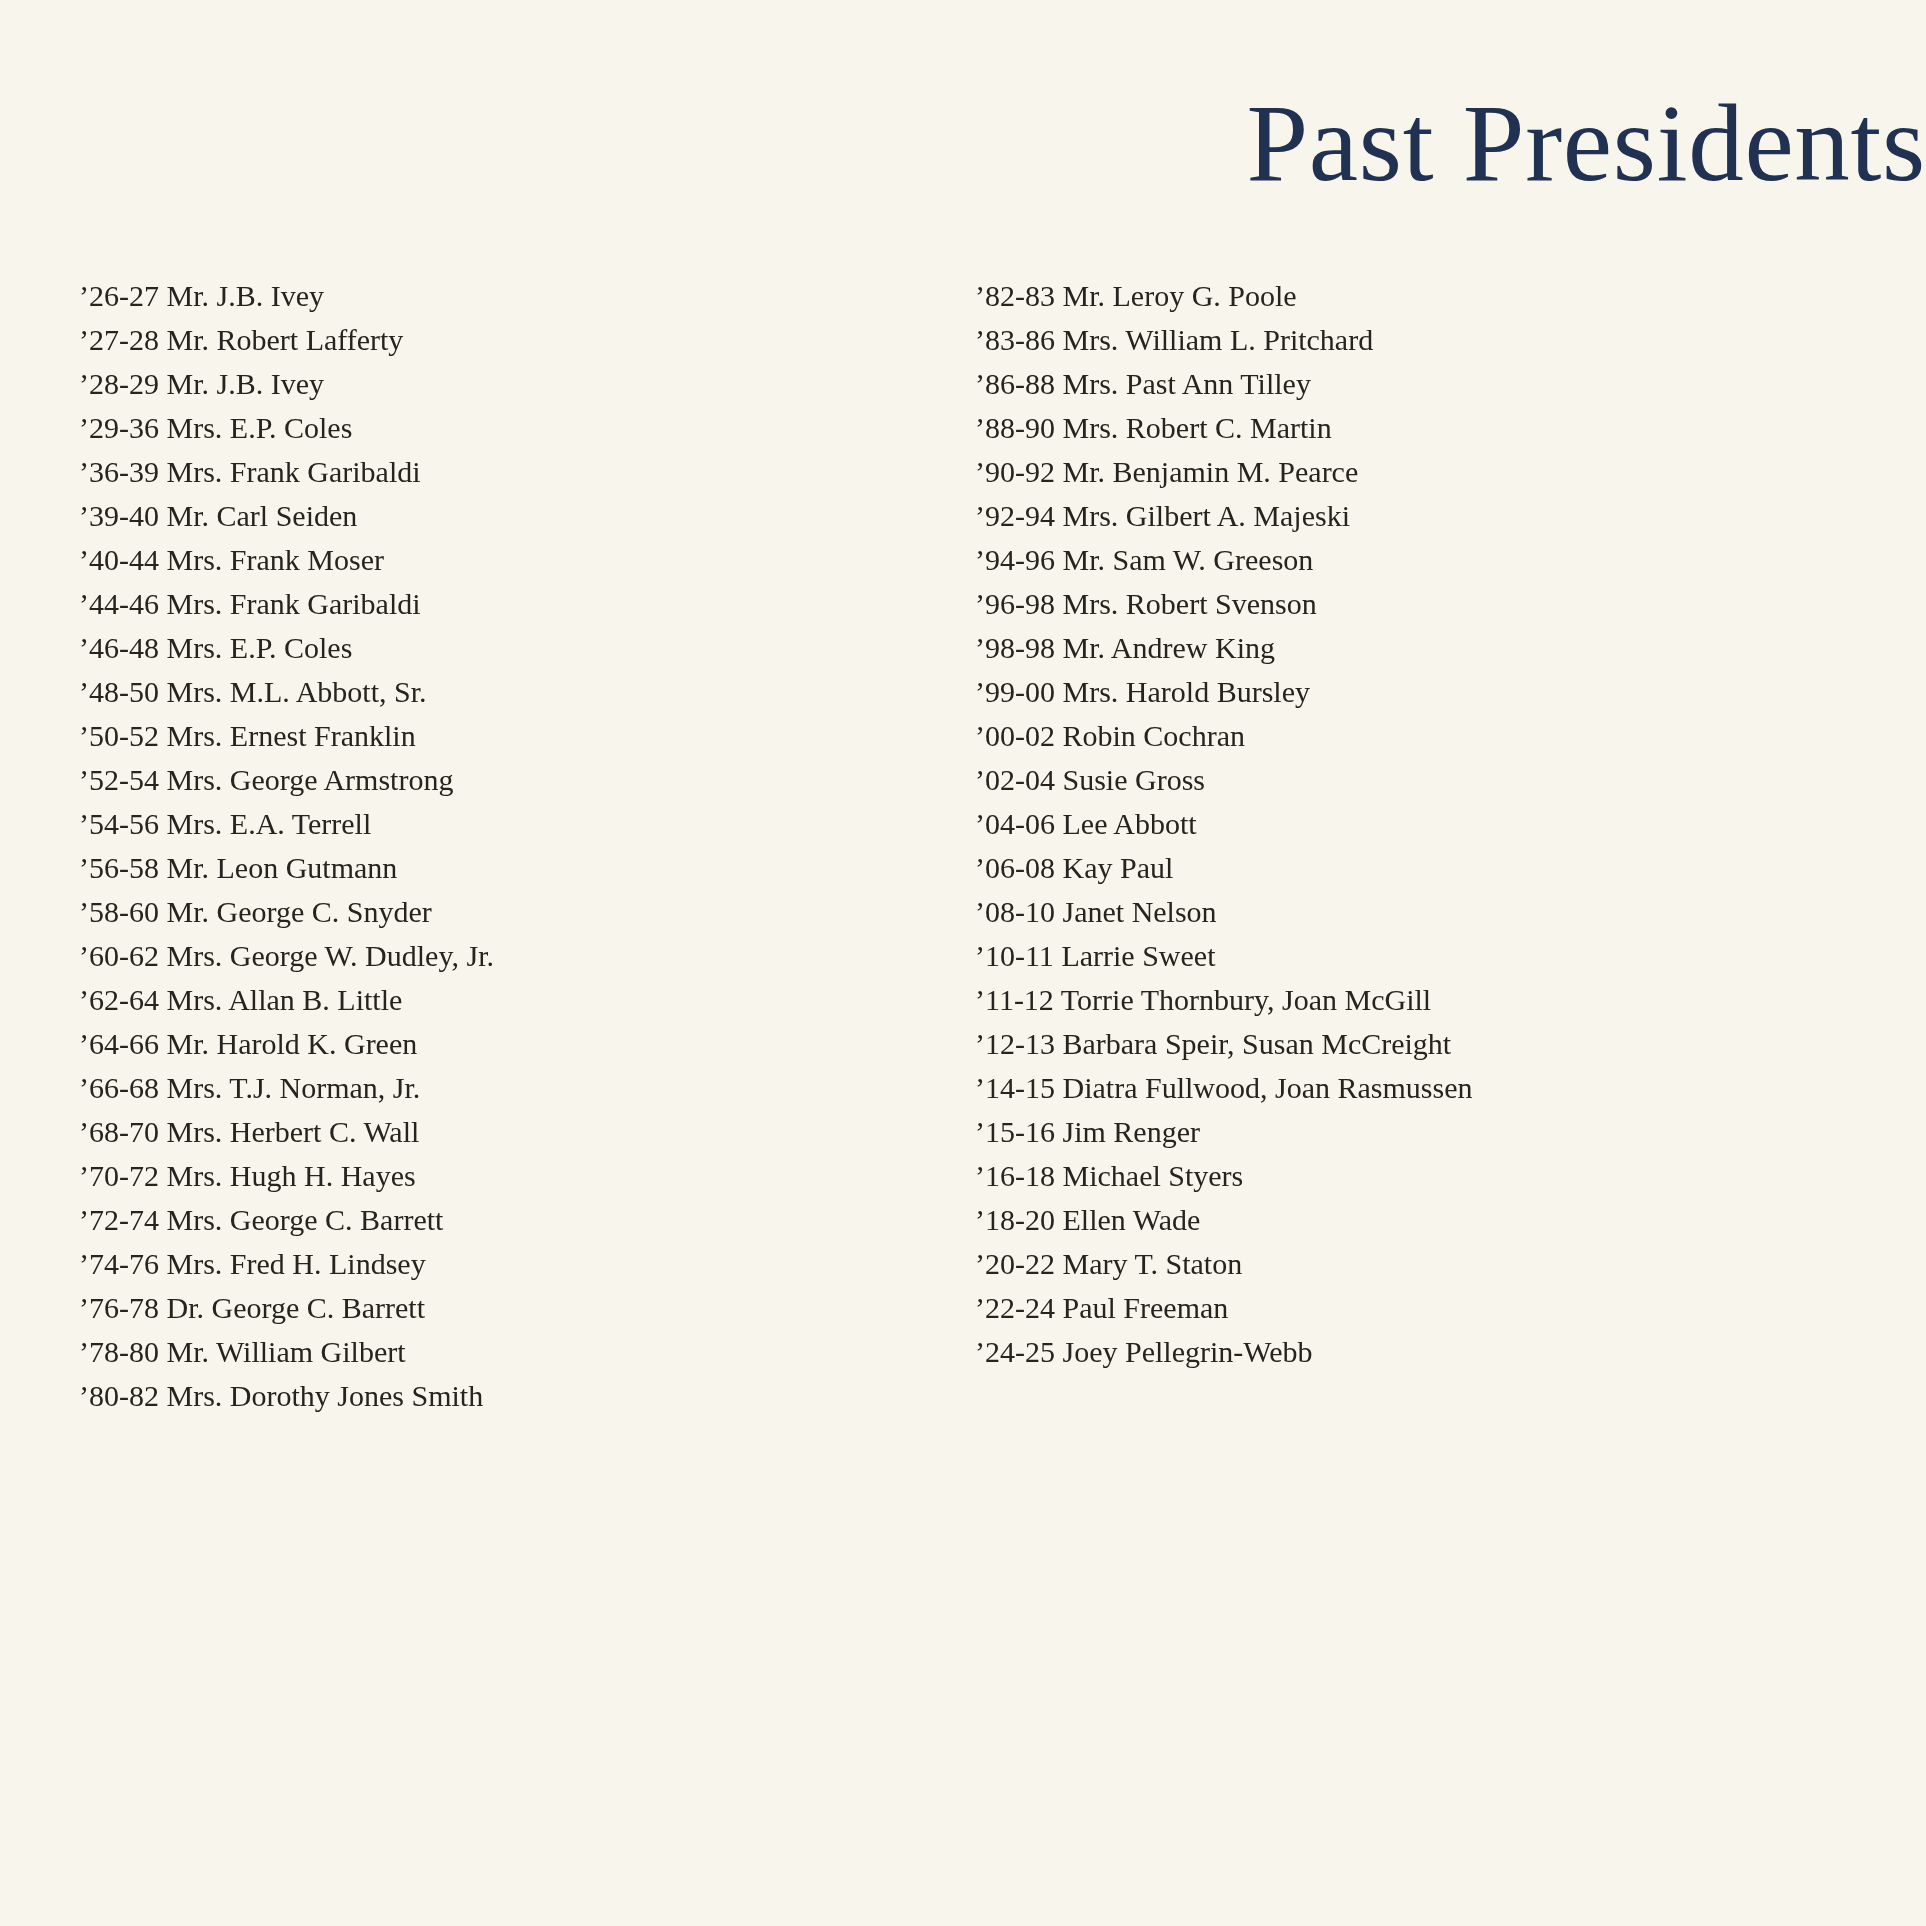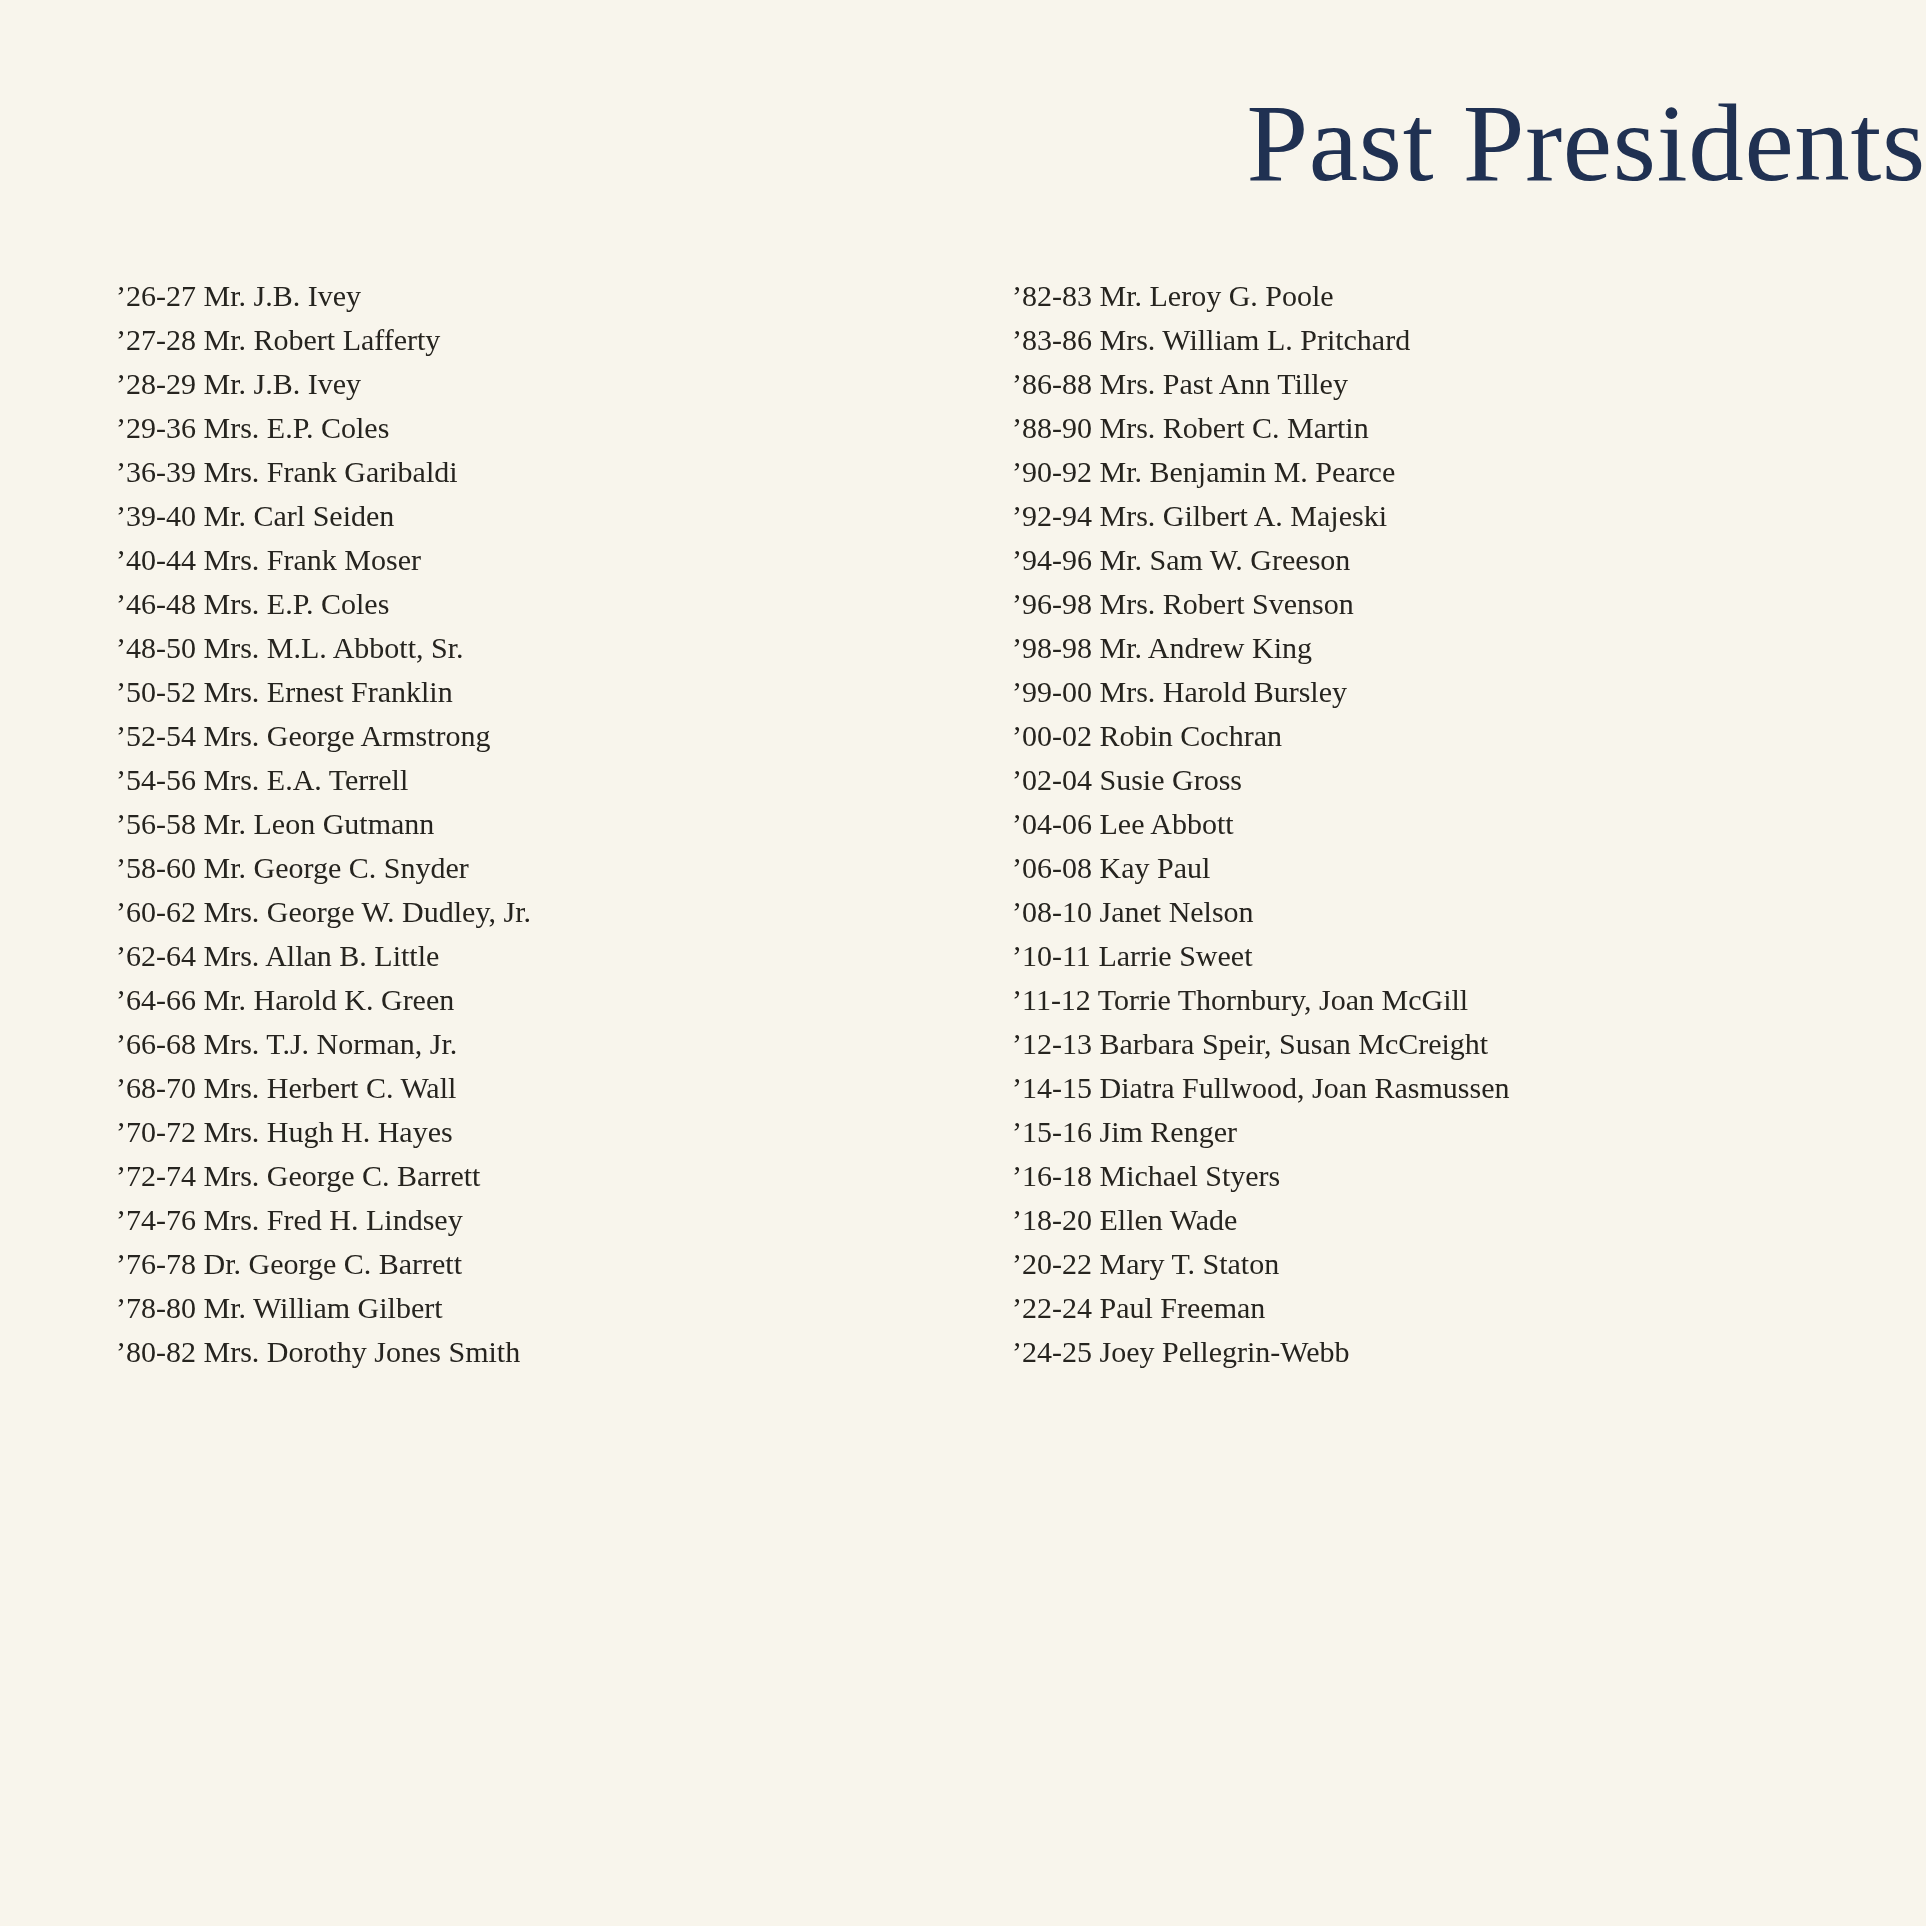--- a/index.html
+++ b/index.html
@@ -18,21 +18,21 @@
     text-align: right;
     font-size: 111px;
     line-height: 1.2;
     font-weight: 400;
     color: #203152;
     letter-spacing: 0.7px;
   }
   .columns {
     display: flex;
     margin-top: 65px;
-    padding-left: 116px;
+    padding-left: 79px;
     box-sizing: border-box;
     width: 1926px;
   }
   .column {
     list-style: none;
     margin: 0;
     padding: 0;
     font-size: 30px;
     line-height: 44px;
     color: #26241f;
@@ -55,20 +55,21 @@
 
 <div class="columns">
   <ul class="column column-left">
       <li><span>’26-27</span> <span>Mr. J.B. Ivey</span></li>
       <li><span>’27-28</span> <span>Mr. Robert Lafferty</span></li>
       <li><span>’28-29</span> <span>Mr. J.B. Ivey</span></li>
       <li><span>’29-36</span> <span>Mrs. E.P. Coles</span></li>
       <li><span>’36-39</span> <span>Mrs. Frank Garibaldi</span></li>
       <li><span>’39-40</span> <span>Mr. Carl Seiden</span></li>
       <li><span>’40-44</span> <span>Mrs. Frank Moser</span></li>
+      <li><span>’44-46</span> <span>Mrs. Frank Garibaldi</span></li>
       <li><span>’46-48</span> <span>Mrs. E.P. Coles</span></li>
       <li><span>’48-50</span> <span>Mrs. M.L. Abbott, Sr.</span></li>
       <li><span>’50-52</span> <span>Mrs. Ernest Franklin</span></li>
       <li><span>’52-54</span> <span>Mrs. George Armstrong</span></li>
       <li><span>’54-56</span> <span>Mrs. E.A. Terrell</span></li>
       <li><span>’56-58</span> <span>Mr. Leon Gutmann</span></li>
       <li><span>’58-60</span> <span>Mr. George C. Snyder</span></li>
       <li><span>’60-62</span> <span>Mrs. George W. Dudley, Jr.</span></li>
       <li><span>’62-64</span> <span>Mrs. Allan B. Little</span></li>
       <li><span>’64-66</span> <span>Mr. Harold K. Green</span></li>

